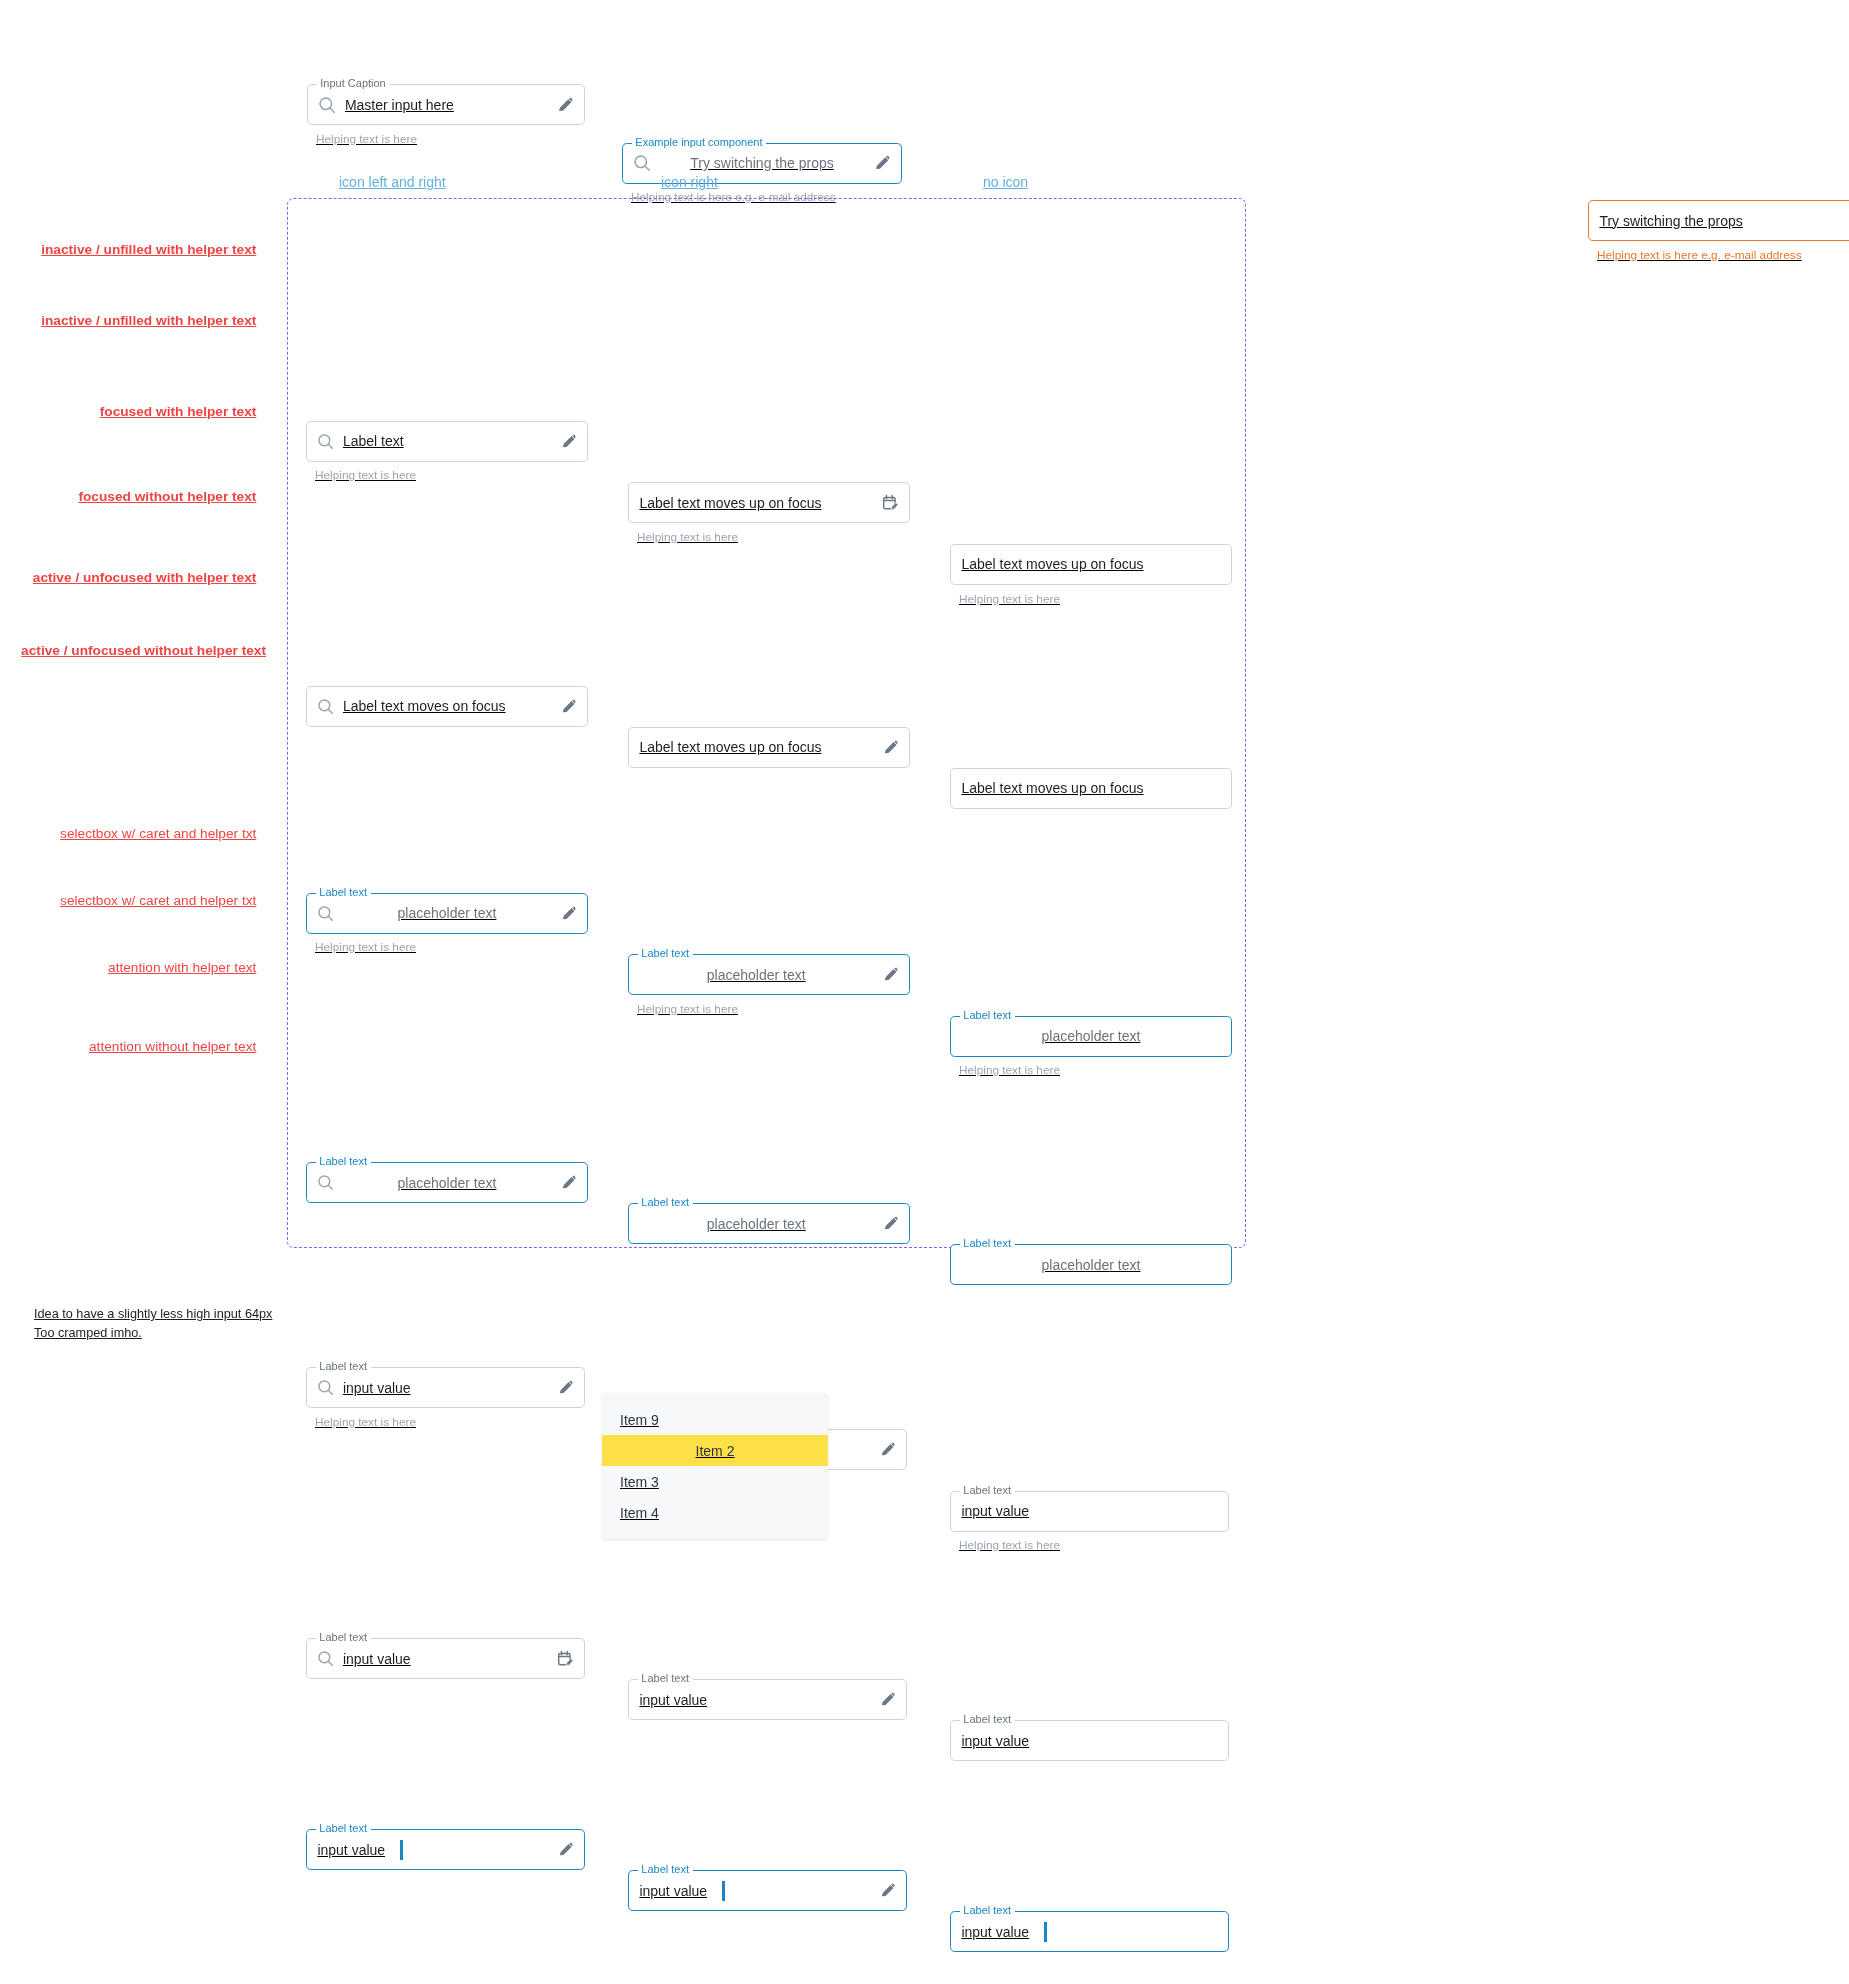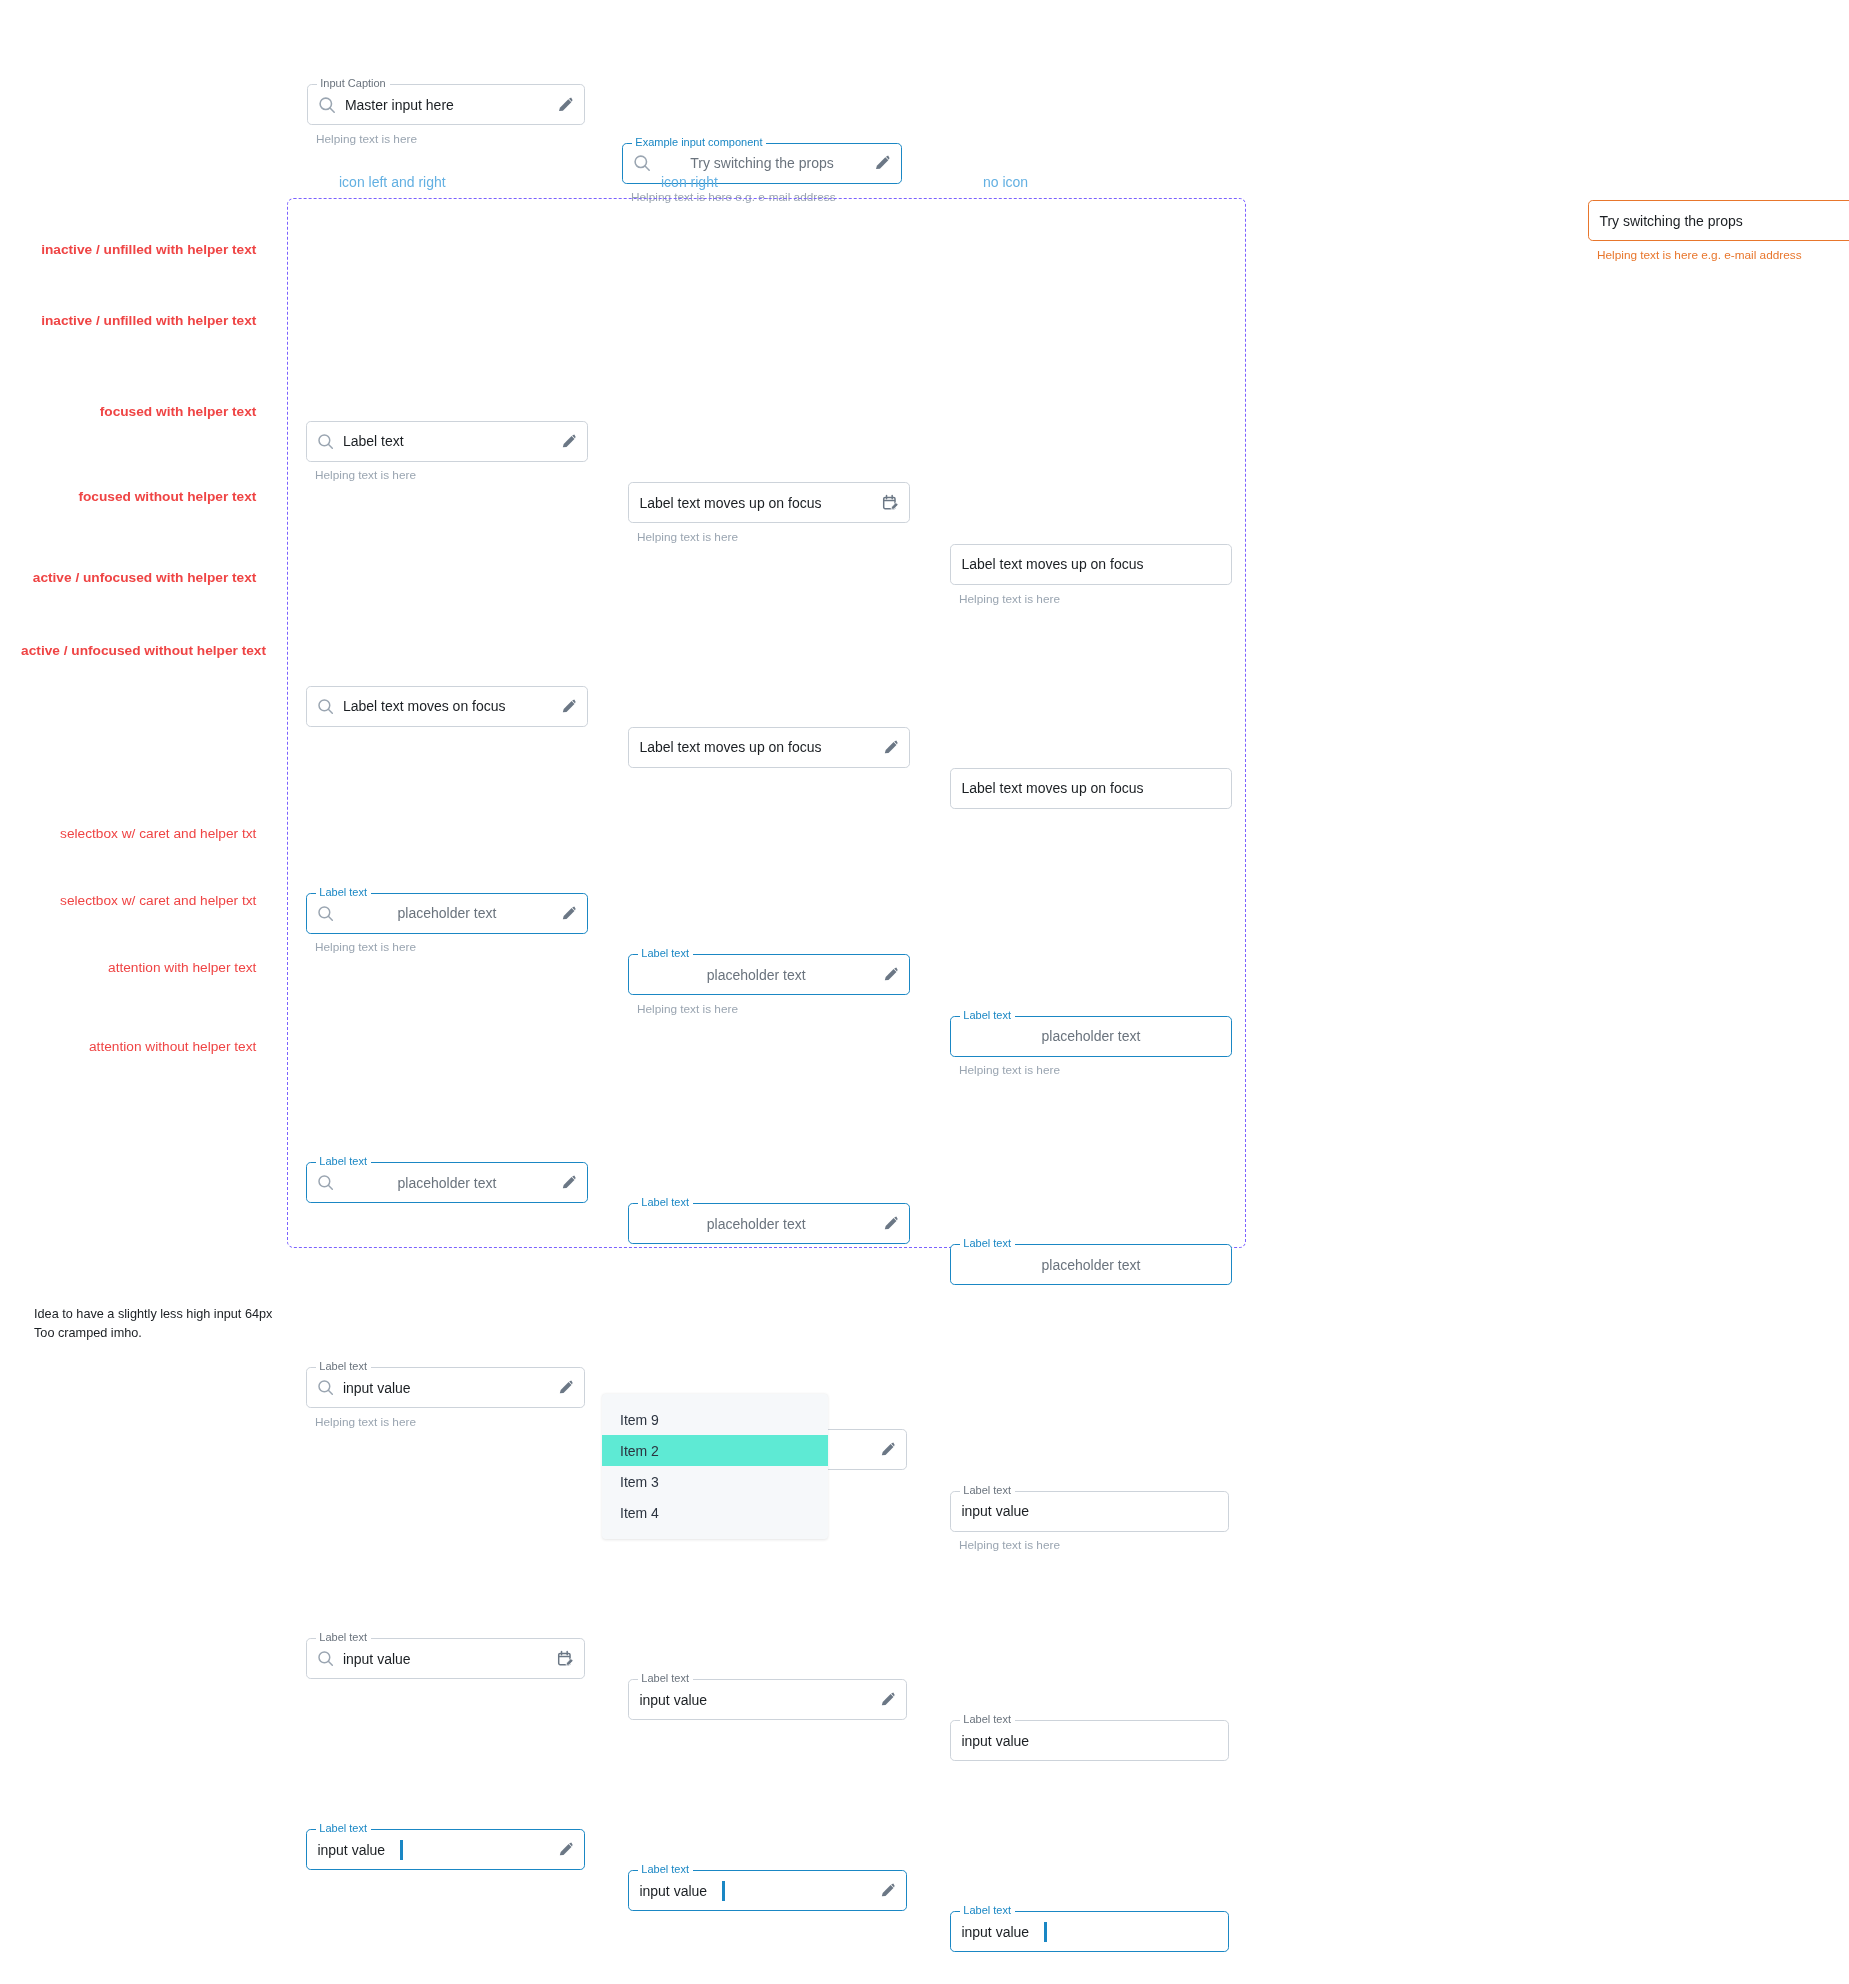--- a/index.html
+++ b/index.html
@@ -4,21 +4,21 @@
 <style>
   * { box-sizing: border-box; }
   html, body { margin:0; padding:0; }
   body {
     width: 1849px; height: 1985px;
     background: #ffffff;
     font-family: "Liberation Sans", sans-serif;
     position: relative;
     overflow: hidden;
   }
-  .abs { position: absolute; }
+  .abs { position: absolute; text-decoration: underline; }
 
   
   .field { position: relative; }
   .fbox {
     position: relative;
     display: flex; align-items: center;
     background: #fff;
     border: 0.9px solid #cdd3da;
     border-radius: 4.7px;
     height: 41px;
@@ -85,21 +85,21 @@
     border-radius: 3.8px;
     width: 226px;
     padding: 10.4px 0;
     box-shadow: 0 0.9px 2.8px rgba(0,0,0,.10);
     overflow: hidden;
   }
   .menu .mi {
     font-size: 14px; color: #2c3440;
     padding: 8.5px 18px; line-height: 1;
   }
-  .menu .mi.sel { background: #5eead4; }
+  .menu .mi.sel { background: #fde047; text-align: center; }
 </style>
 </head>
 <body>
 
 <svg width="0" height="0" style="position:absolute" aria-hidden="true">
     <defs>
   <g id="g-search">
     <circle cx="13" cy="13" r="9.5" fill="none" stroke="currentColor" stroke-width="2.6"></circle>
     <line x1="20" y1="20" x2="27" y2="27" stroke="currentColor" stroke-width="2.6" stroke-linecap="round"></line>
   </g>

